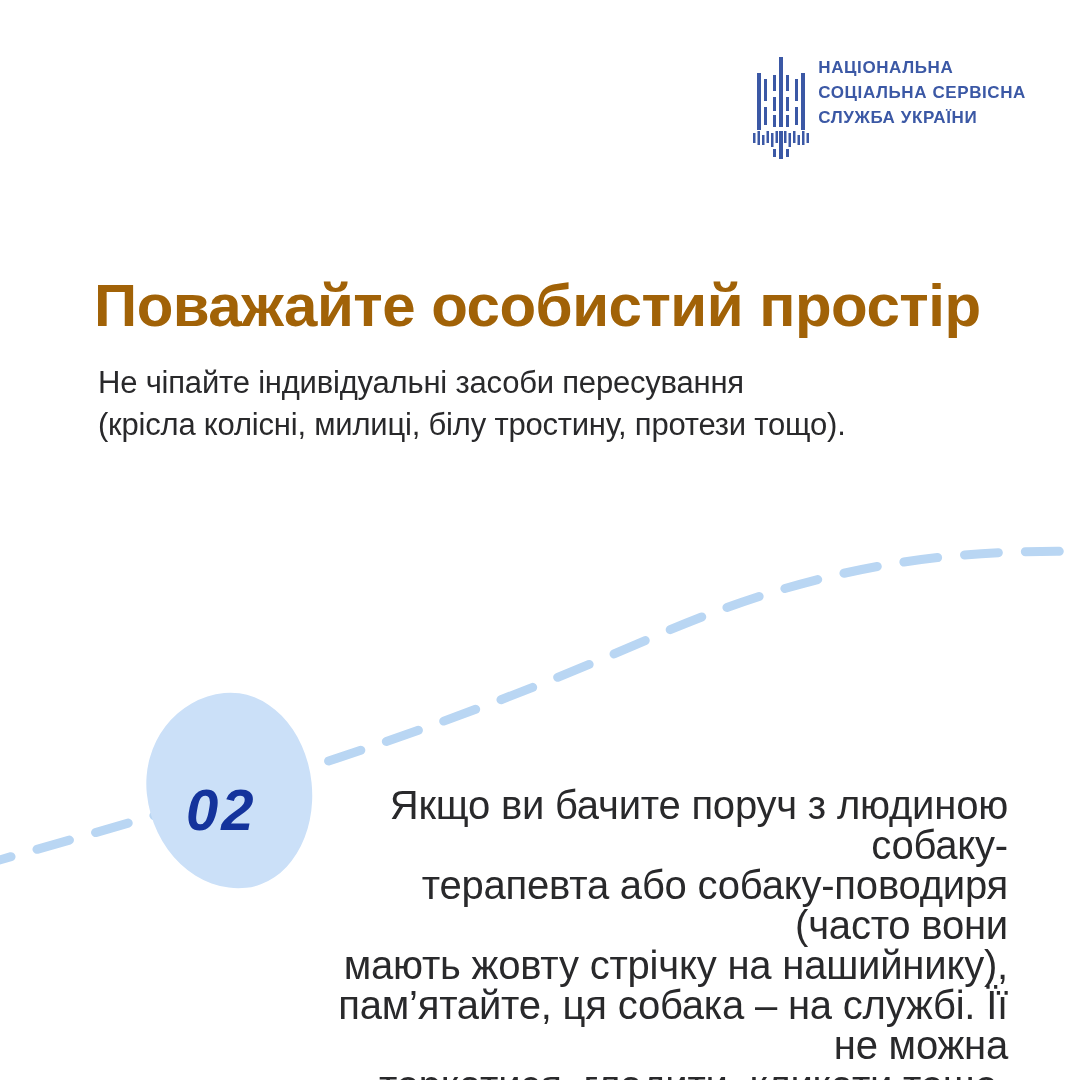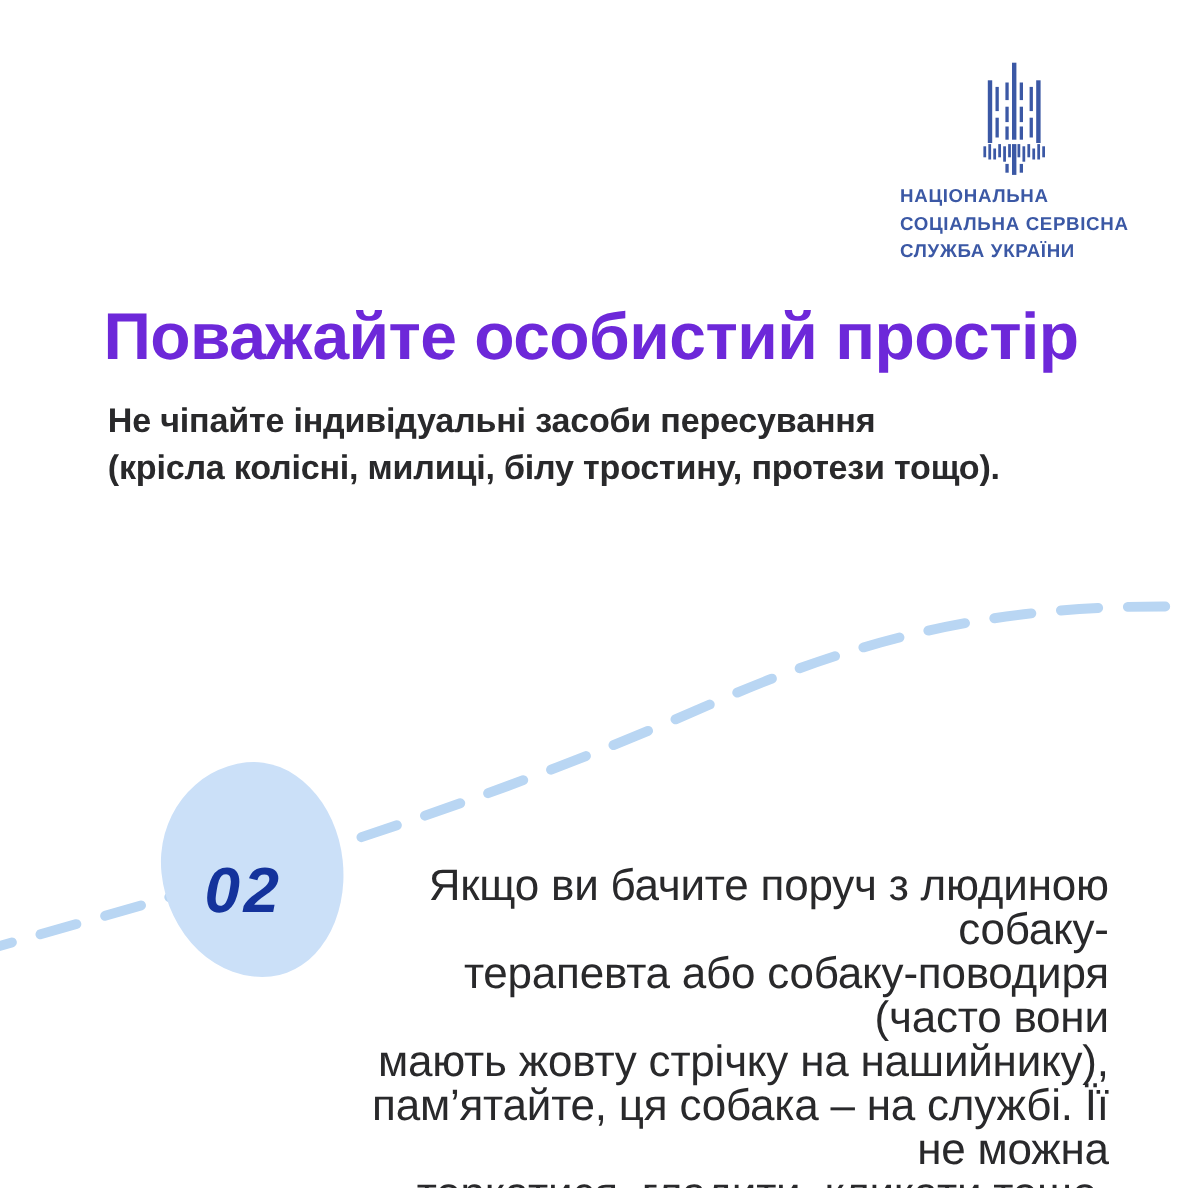--- a/index.html
+++ b/index.html
@@ -30,24 +30,23 @@
     stroke-linecap: round;
     stroke-dasharray: 34 27;
   }
 
   
   .logo {
     position: absolute;
     top: 55px;
     right: 54px;
     display: flex;
-    align-items: center;
+    align-items: flex-start;
     gap: 6px;
     z-index: 3;
-    flex-direction: column;
   }
   .logo .trident {
     width: 62px;
     height: 105px;
     color: #3b58a5;
     flex: 0 0 auto;
   }
   .logo-text {
     color: #3b58a5;
     font-size: 17px;
@@ -62,30 +61,30 @@
   .title {
     position: absolute;
     left: 94px;
     top: 270px;
     margin: 0;
     width: 930px;
     font-size: 60px;
     line-height: 72px;
     font-weight: 700;
     letter-spacing: -0.5px;
-    color: #6d28d9;
+    color: #a16207;
     z-index: 3;
   }
   .para {
     position: absolute;
     left: 98px;
     color: #29292b;
     font-size: 31px;
     line-height: 42px;
-    font-weight: 700;
+    font-weight: 400;
     letter-spacing: -0.2px;
     white-space: pre-line;
     z-index: 3;
   }
   .para-1 { top: 362px; width: 820px; }
   .para-2 { top: 467px; width: 640px; }
 
   
   .blob {
     position: absolute;

